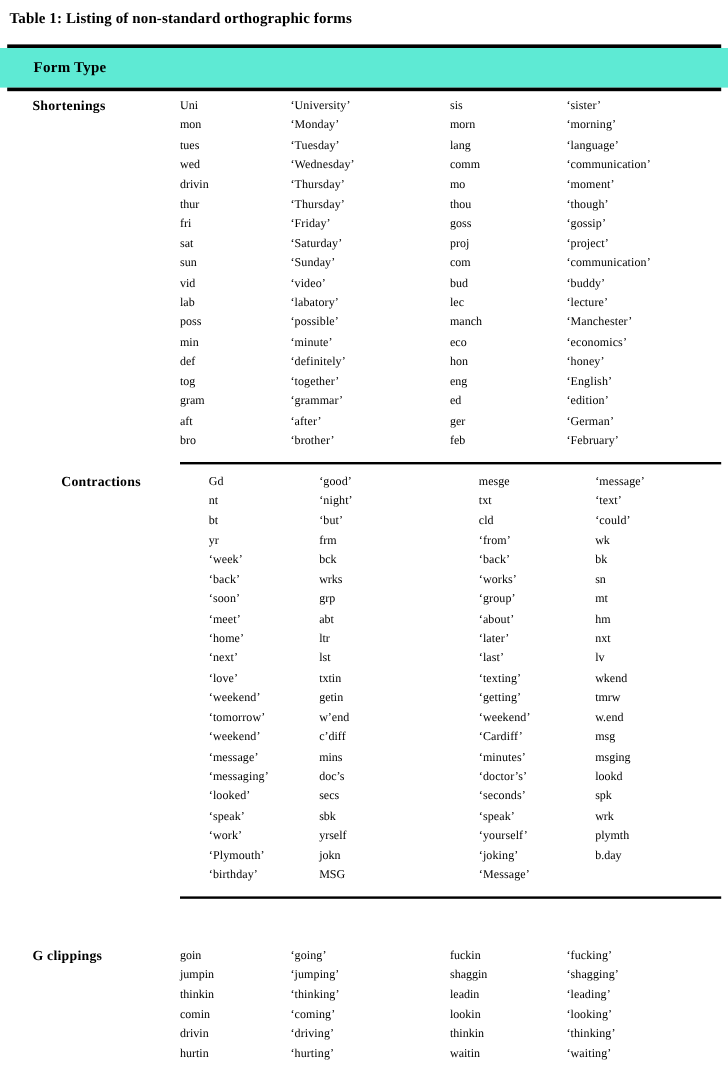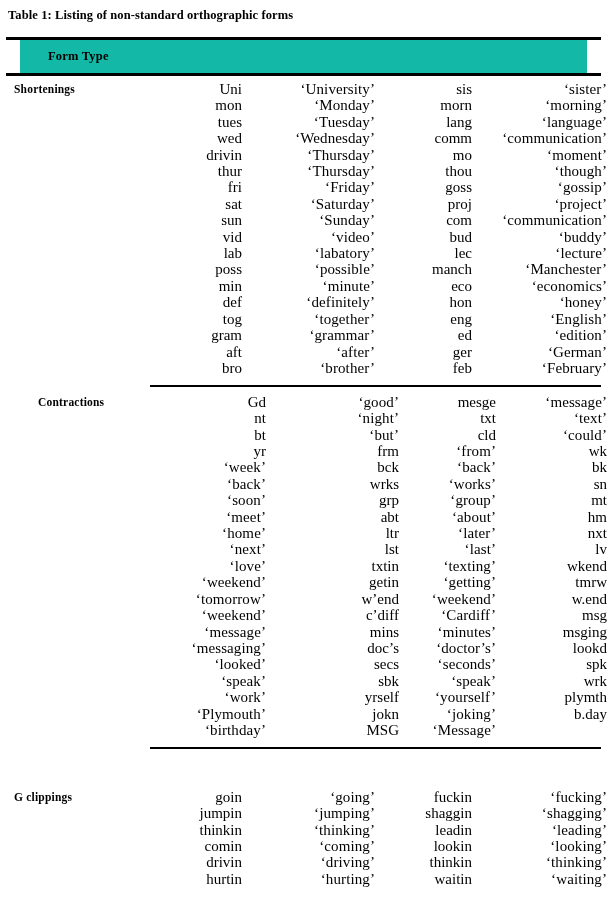--- a/index.html
+++ b/index.html
@@ -46,23 +46,23 @@
     padding-left: 150px;
     padding-right: 6px;
   }
   .section-rule {
     height: 1.5px;
     background: #000;
   }
 
   
   .head-band {
-    background: #14b8a6;
+    background: #5eead4;
     height: 33px;
-    margin: 0 20px;
+    margin: 0 0;
     display: flex;
     align-items: center;
   }
   .head-label {
     font-weight: bold;
     font-size: 12.5px;
     padding-left: 28px;
     letter-spacing: 0.2px;
   }
 
@@ -74,32 +74,31 @@
     display: flex;
     align-items: flex-start;
     padding-top: 6px;
   }
   .sec-label {
     width: 150px;
     flex: 0 0 150px;
     font-weight: bold;
     font-size: 11.5px;
     line-height: 16.4px;
-    padding-left: 14px;
+    padding-left: 27px;
     box-sizing: border-box;
     letter-spacing: 0.2px;
     white-space: nowrap;
   }
   .grid {
     flex: 1 1 auto;
     display: grid;
     grid-template-columns: 92px 133px 97px 1fr;
-    font-size: 15px;
+    font-size: 10px;
     line-height: 16.4px;
-    text-align: right;
   }
   .cell {
     white-space: nowrap;
     overflow: visible;
   }
   .cell.gloss {
     letter-spacing: 0.1px;
   }
 
   .sec-shortenings .section-inner { padding-top: 5px; }

